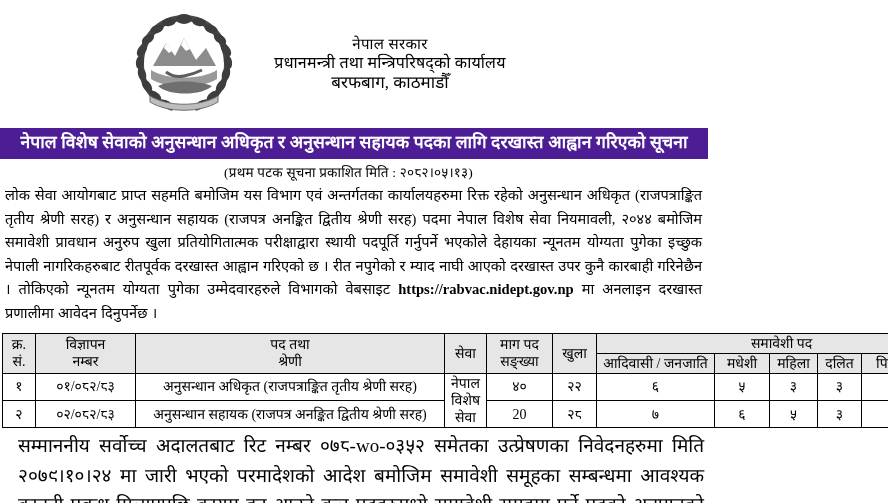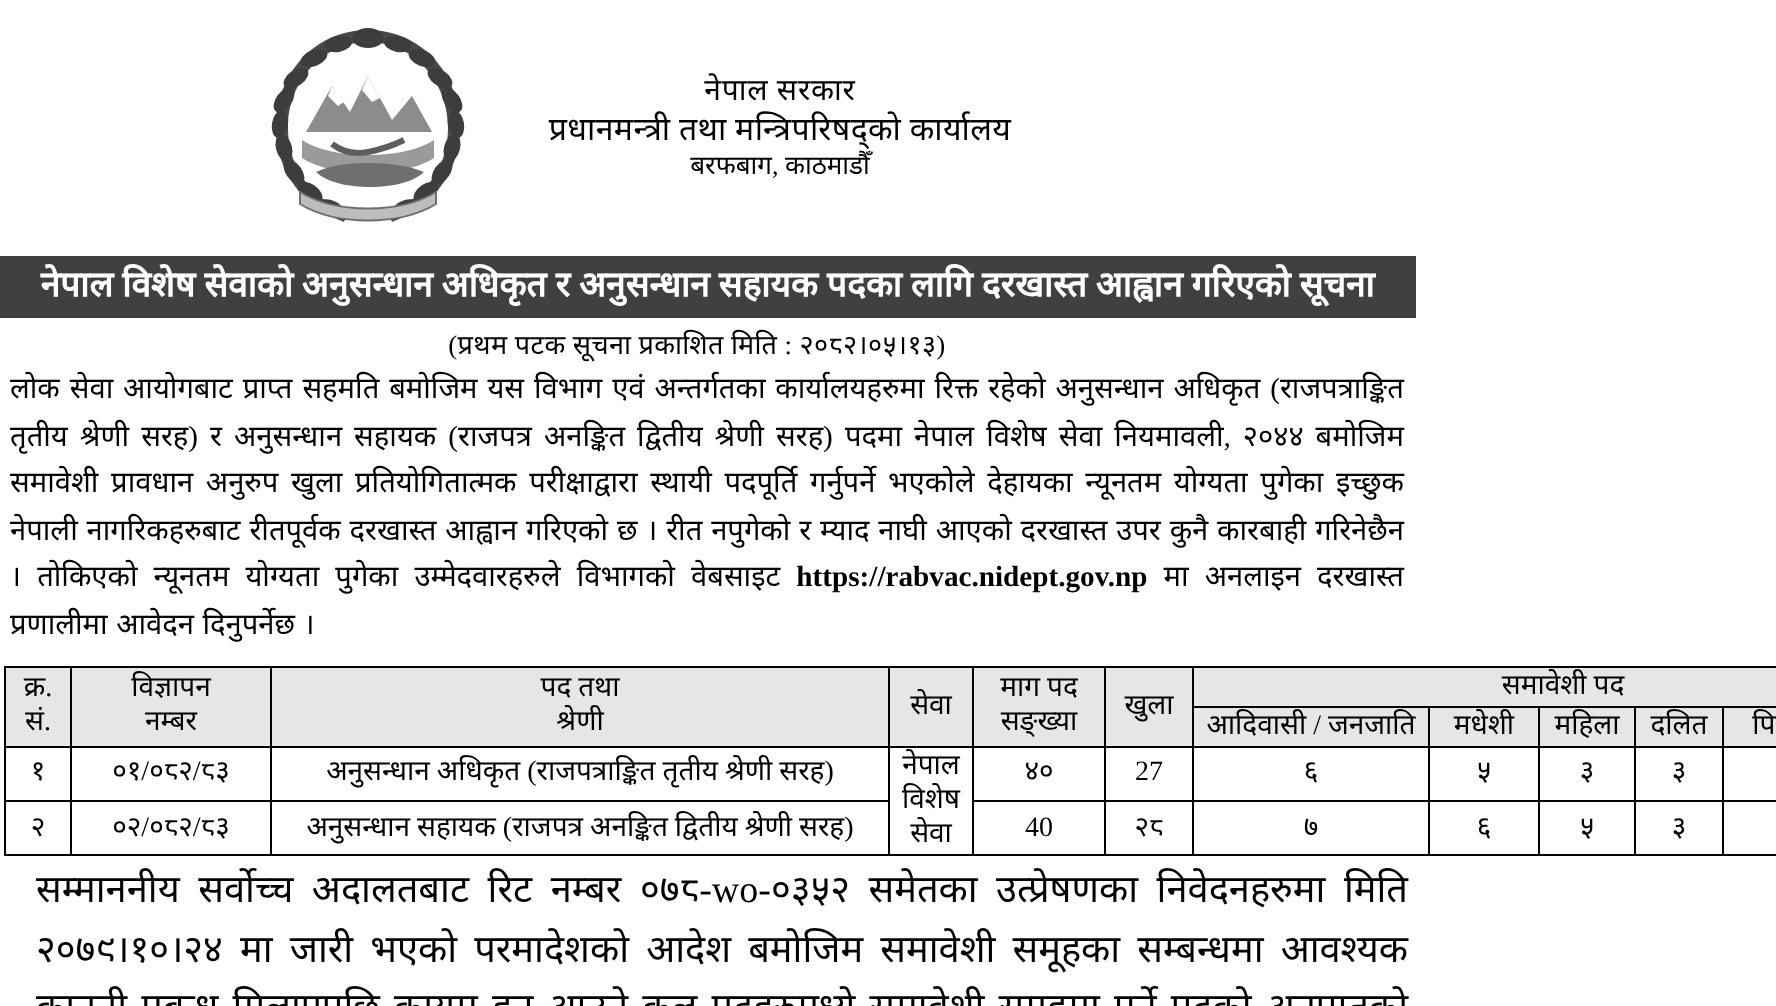--- a/index.html
+++ b/index.html
@@ -57,27 +57,27 @@
     margin-bottom: 1px;
     letter-spacing: 0.2px;
   }
   .org-line3 {
     font-size: 28px;
     font-weight: bold;
     letter-spacing: 0.5px;
     line-height: 1.15;
   }
   .org-line4 {
-    font-size: 13px;
+    font-size: 17px;
     margin-top: 1px;
   }
 
   
   .banner {
-    background: #404040;
+    background: #4c1d95;
     color: #ffffff;
     text-align: center;
     font-size: 17.5px;
     font-weight: bold;
     padding: 4px 6px 5px 6px;
     letter-spacing: 0.1px;
     line-height: 1.25;
     white-space: nowrap;
     overflow: hidden;
   }
@@ -277,32 +277,32 @@
         <th class="sub">पिछडिएको क्षेत्र</th>
       </tr>
     </thead>
     <tbody>
       <tr>
         <td>१</td>
         <td class="adv-no">०१/०८२/८३</td>
         <td class="post-name">अनुसन्धान अधिकृत (राजपत्राङ्कित तृतीय श्रेणी सरह)</td>
         <td rowspan="2" class="service-cell">नेपाल विशेष सेवा</td>
         <td>४०</td>
-        <td>27</td>
+        <td>२२</td>
         <td>६</td>
         <td>५</td>
         <td>३</td>
         <td>३</td>
         <td>१</td>
       </tr>
       <tr>
         <td>२</td>
         <td class="adv-no">०२/०८२/८३</td>
         <td class="post-name">अनुसन्धान सहायक (राजपत्र अनङ्कित द्वितीय श्रेणी सरह)</td>
-        <td>40</td>
+        <td>20</td>
         <td>२८</td>
         <td>७</td>
         <td>६</td>
         <td>५</td>
         <td>३</td>
         <td>१</td>
       </tr>
     </tbody>
   </table>
 

